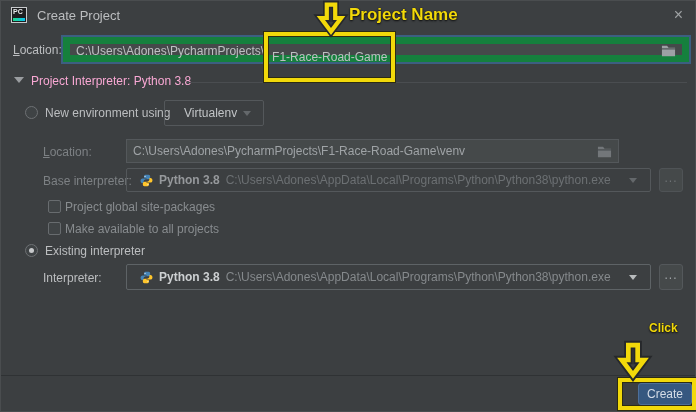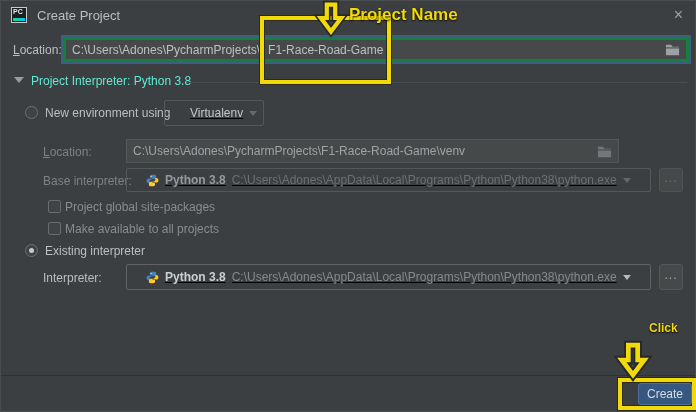--- a/index.html
+++ b/index.html
@@ -23,38 +23,38 @@
   .lbl{position:absolute;font-size:12px;color:var(--txt);white-space:nowrap;}
   .lbl.dim{color:var(--dim);}
   .lbl u{text-decoration:underline;}
   .caret{width:0;height:0;border-left:4px solid transparent;border-right:4px solid transparent;border-top:5px solid #b8bbbd;}
   .caret.dim{border-top-color:#64686b;}
   .dots-btn{position:absolute;width:24px;height:24px;background:var(--input-bg);border:1px solid var(--dim-border);border-radius:3px;color:#a2a6a9;font-size:12px;text-align:center;line-height:18px;letter-spacing:1px;}
   .dots-btn.dim{color:#6f7376;border-color:#4f5356;}
 
   
   .loc-input{position:absolute;left:62px;top:36px;width:626px;height:25px;background:var(--input-bg);
-    border:3px solid #15803d;box-shadow:0 0 0 2px #3c5f81;display:flex;align-items:center;
+    border:7px solid #15803d;box-shadow:0 0 0 2px #3c5f81;display:flex;align-items:flex-start;
     padding:0 6px;font-size:12px;color:#bdc0c2;white-space:nowrap;overflow:visible;}
   .name-hl{display:inline-flex;align-items:center;border:4px solid var(--yel);
     box-shadow:0 0 0 1px #2c2c14, inset 0 0 0 1px #2c2c14;
-    padding:23px 4px;margin:-12px 0;position:relative;z-index:3;background:transparent;}
+    padding:14px 4px;margin:-12px 0;position:relative;z-index:3;background:transparent;}
   .folder{margin-left:auto;display:flex;}
 
   
   .sec-tri{position:absolute;left:13px;top:76px;width:0;height:0;border-left:5px solid transparent;border-right:5px solid transparent;border-top:6px solid #9a9da0;}
   .sec-line{position:absolute;left:186px;right:8px;top:81px;height:1px;background:#4a4d50;}
 
   
   .radio{position:absolute;width:13px;height:13px;border:1px solid #6e7174;border-radius:50%;background:#3f4345;}
   .radio.sel::after{content:"";position:absolute;left:3px;top:3px;width:5px;height:5px;border-radius:50%;background:#c7c9cb;}
   .checkbox{position:absolute;width:13px;height:13px;border:1px solid #686c6f;border-radius:2px;background:#404446;}
 
   
-  .combo{position:absolute;display:flex;align-items:center;gap:6px;padding:0 19px;border:1px solid var(--border);border-radius:2px;font-size:12px;white-space:nowrap;overflow:hidden;text-decoration:underline;}
+  .combo{position:absolute;display:flex;align-items:center;gap:6px;padding:0 13px;border:1px solid var(--border);border-radius:2px;font-size:12px;white-space:nowrap;overflow:hidden;}
   .combo .caret{margin-left:auto;flex:0 0 auto;}
   .combo.disabled{border-color:var(--dim-border);}
   .pyver{font-weight:bold;color:#cdd0d2;}
   .pyver.dim{color:#96999c;}
   .pypath{color:#85898c;overflow:hidden;text-overflow:clip;}
   .pypath.dim{color:#6c7073;}
   .field{position:absolute;display:flex;align-items:center;background:var(--input-bg);border:1px solid var(--dim-border);
     padding:0 6px;font-size:12px;color:#9fa3a6;white-space:nowrap;overflow:hidden;}
 
   
@@ -99,21 +99,21 @@
     </span>
   </div>
 
   <svg class="ann-arrow" style="left:317px;top:1px" width="26" height="32" viewBox="0 0 30 38">
     <path class="arr-back" d="M10 3 H20 V19 H27 L15 35 L3 19 H10 Z"></path>
     <path class="arr-front" d="M10 3 H20 V19 H27 L15 35 L3 19 H10 Z"></path>
   </svg>
   <div class="ann-label" style="left:348px;top:4px;font-size:17px">Project Name</div>
 
   <span class="sec-tri"></span>
-  <span class="lbl" style="left:30px;top:73px;color:#5eead4">Project Interpreter: Python 3.8</span>
+  <span class="lbl" style="left:30px;top:73px;color:#f9a8d4">Project Interpreter: Python 3.8</span>
   <div class="sec-line"></div>
 
   <span class="radio" style="left:24px;top:105px"></span>
   <span class="lbl" style="left:44px;top:105px">New environment using</span>
   <div class="combo disabled" style="left:163px;top:99px;width:100px;height:26px">
     <svg width="13" height="13" viewBox="0 0 48 48">
       <path fill="#4584b6" d="M23.8 3c-4.9 0-8.6 1.8-8.6 5.6v5.8h9.4v1.9H9.5C5 16.3 2 20 2 24.9c0 4.9 3 8.7 7.5 8.7h3.9v-6.1c0-4.6 3.9-8.2 8.6-8.2h9.3c3.4 0 6.2-2.8 6.2-6.3V8.6C37.5 4.8 32.9 3 28.7 3z"></path>
         <circle cx="18.5" cy="9" r="2.2" fill="#eceff1"></circle>
       <path fill="#ffc52b" d="M24.2 45c4.9 0 8.6-1.8 8.6-5.6v-5.8h-9.4v-1.9h15.1c4.5 0 7.5-3.7 7.5-8.6 0-4.9-3-8.7-7.5-8.7h-3.9v6.1c0 4.6-3.9 8.2-8.6 8.2h-9.3c-3.4 0-6.2 2.8-6.2 6.3v4.4c0 3.8 4.6 5.6 8.8 5.6z"></path>
         <circle cx="29.5" cy="39" r="2.2" fill="#eceff1"></circle>

